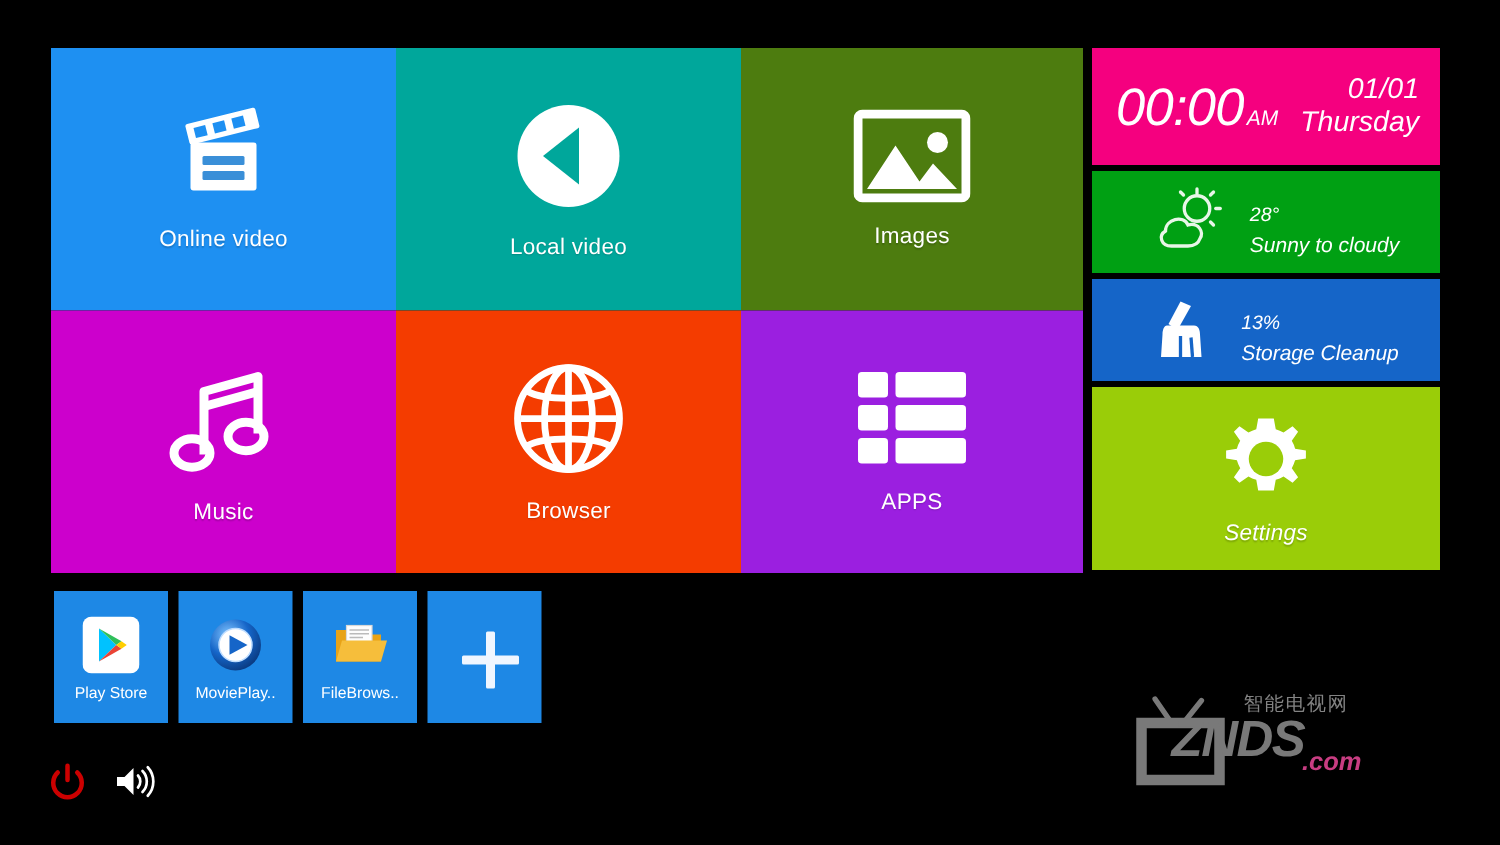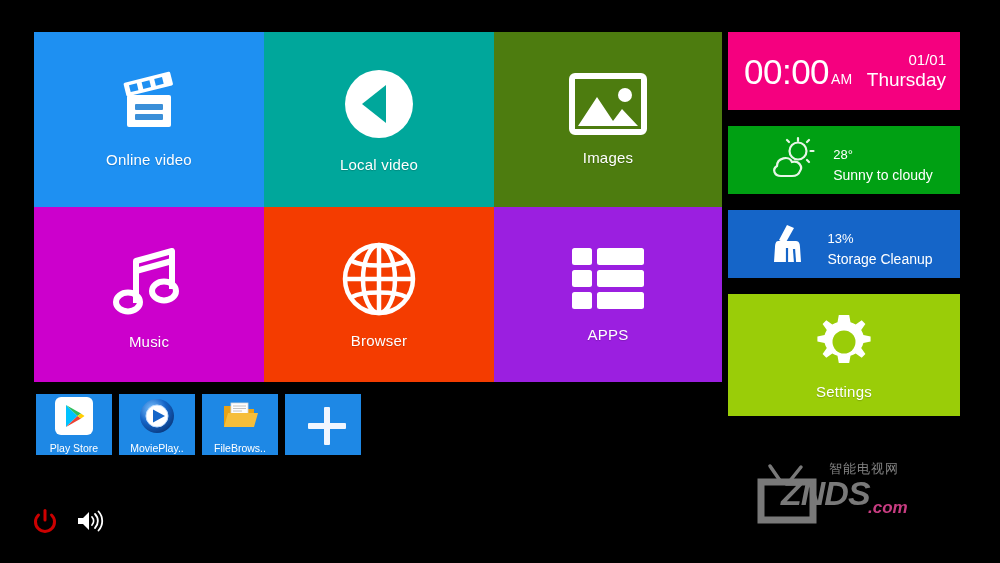--- a/index.html
+++ b/index.html
@@ -35,21 +35,22 @@
   .left-cols {
     display: grid;
     grid-template-columns: 230px 230px 228px;
     grid-template-rows: 175px 175px;
     gap: 0;
   }
   .right-col {
     width: 232px;
     display: grid;
     grid-template-rows: 78px 68px 68px 122px;
-    gap: 16px;
+    gap: 4px;
+    font-style: italic;
   }
 
   .tile {
     position: relative;
     display: flex;
     flex-direction: column;
     align-items: center;
     justify-content: center;
     overflow: hidden;
     cursor: pointer;
@@ -86,21 +87,21 @@
     font-weight: 400;
   }
   .clock-ampm {
     font-size: 14px;
     margin-left: 2px;
   }
   .clock-right {
     text-align: right;
     line-height: 1.15;
   }
-  .clock-date { font-size: 15px; }
+  .clock-date { font-size: 19px; }
   .clock-day  { font-size: 19px; }
 
   
   .info-tile {
     display: flex;
     flex-direction: row;
     align-items: center;
     padding-left: 10px;
     box-sizing: border-box;
     gap: 12px;
@@ -118,21 +119,21 @@
   
   .shortcuts {
     position: absolute;
     left: 36px;
     top: 394px;
     display: flex;
     gap: 7px;
   }
   .shortcut {
     width: 76px;
-    height: 61px;
+    height: 88px;
     background: #1E88E5;
     display: flex;
     flex-direction: column;
     align-items: center;
     justify-content: center;
     cursor: pointer;
     position: relative;
   }
   .shortcut .sc-icon {
     width: 38px;

